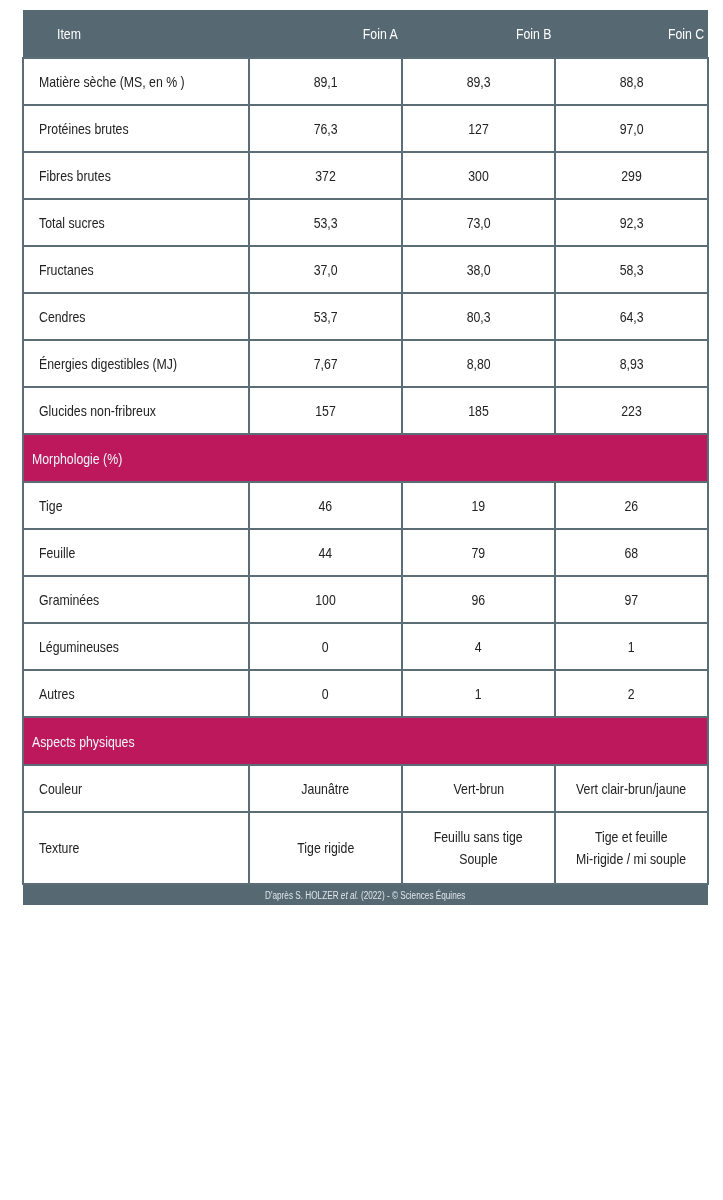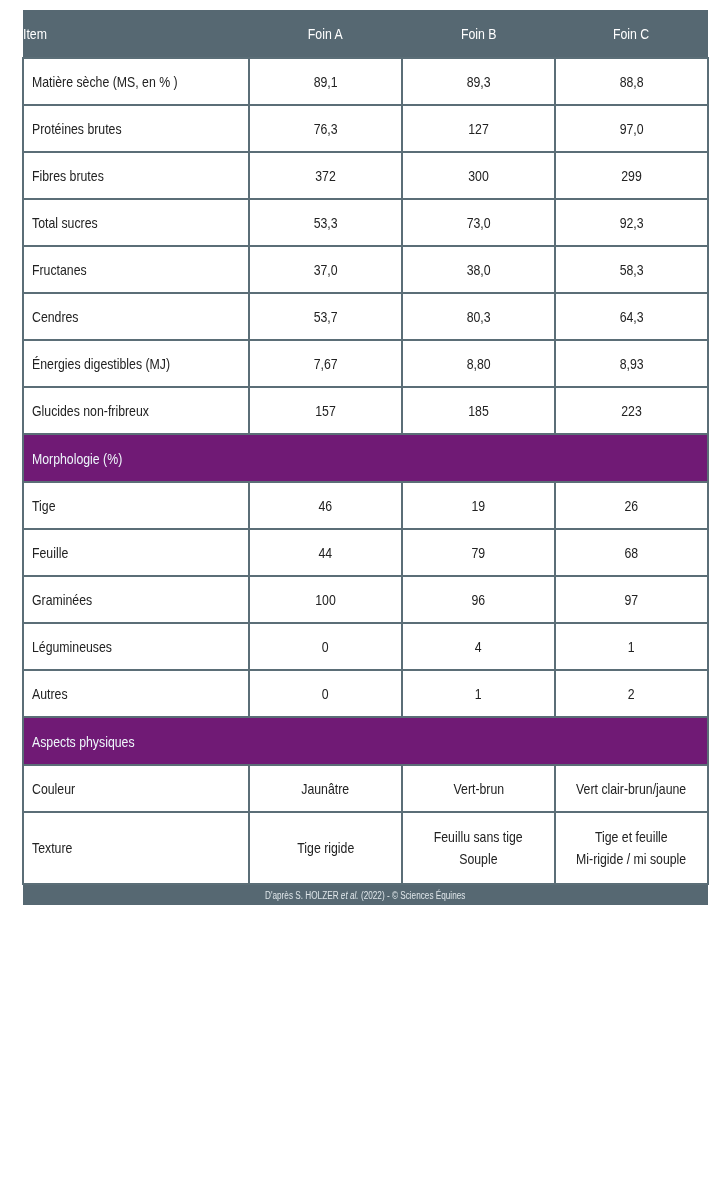--- a/index.html
+++ b/index.html
@@ -7,32 +7,32 @@
     .tbl {
       position: absolute; left: 22px; top: 10px; width: 685px;
       border-collapse: collapse; table-layout: fixed;
     }
     .tbl col.c0 { width: 226px; }
     .tbl col.c1 { width: 153px; }
     .tbl col.c2 { width: 153px; }
     .tbl col.c3 { width: 153px; }
     .tbl th {
       background: #566872; color: #ffffff; font-weight: normal;
-      height: 47px; font-size: 15px; text-align: center; padding: 0;
+      height: 47px; font-size: 15px; text-align: right; padding: 0;
       transform-origin: center;
     }
-    .tbl th.first { text-align: left; }
+    .tbl th.first { text-align: left; padding-left: 34px; }
     .tbl td {
       border: 2px solid #5b6e77; height: 45px; padding: 0;
       font-size: 15px; color: #222; text-align: center; vertical-align: middle;
       background: #fff;
     }
-    .tbl td.label { text-align: left; padding-left: 8px; }
+    .tbl td.label { text-align: left; padding-left: 15px; }
     .tbl tr.section td {
-      background: #701a75; color: #eef7fb; text-align: left; padding-left: 8px;
+      background: #be185d; color: #eef7fb; text-align: left; padding-left: 8px;
       height: 46px; border-left: 2px solid #5b6e77; border-right: 2px solid #5b6e77;
       border-top: 2px solid #5b6e77; border-bottom: 2px solid #5b6e77;
     }
     .tbl tr.tall td { height: 70px; line-height: 22px; }
     .tbl tr.footer td {
       background: #566872; color: #dfe6ea; font-size: 10px; height: 20px;
       text-align: center; border: none;
     }
     .cond { display: inline-block; transform: scaleX(0.82); transform-origin: left center; white-space: nowrap; }
     .condc { display: inline-block; transform: scaleX(0.82); transform-origin: center center; white-space: nowrap; }

